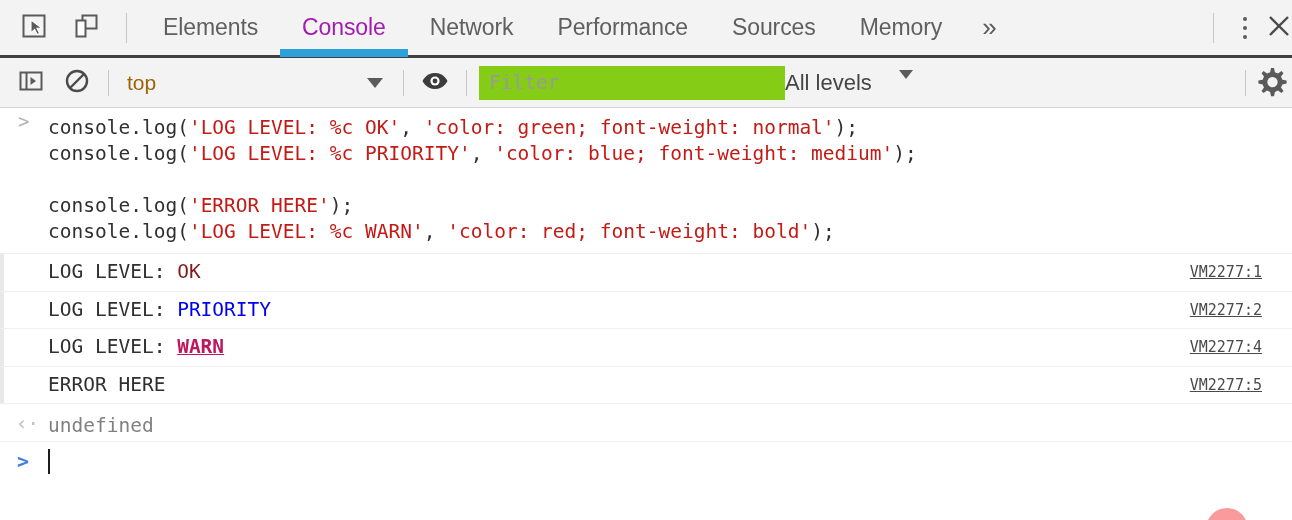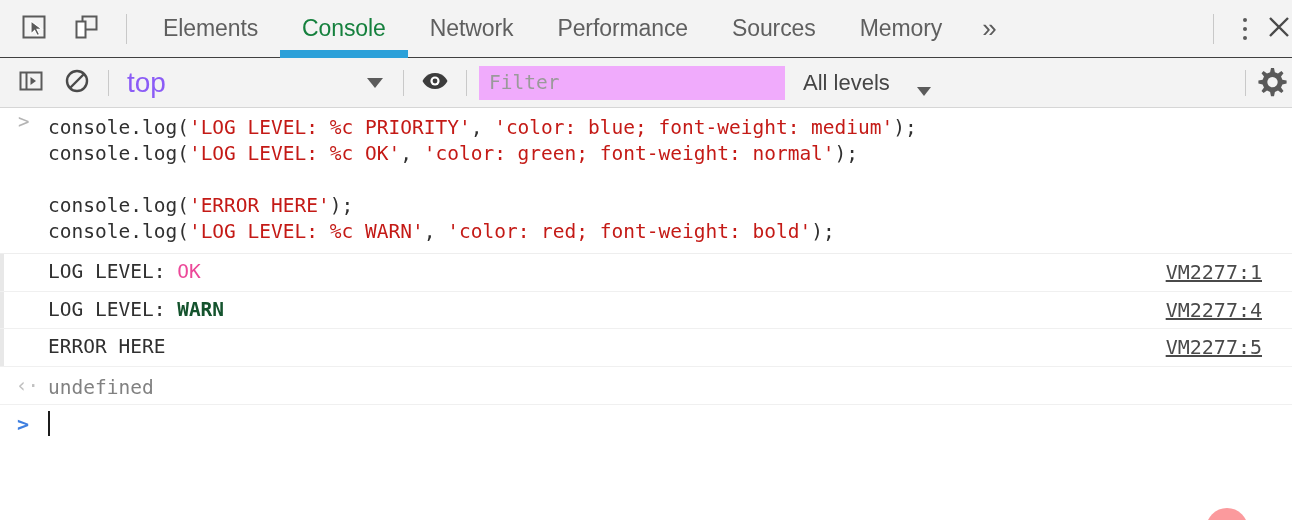--- a/index.html
+++ b/index.html
@@ -21,21 +21,21 @@
     height: 520px;
     box-sizing: border-box;
     background: #ffffff;
   }
 
   
   .tabbar {
     position: relative;
     height: 58px;
     background: #f3f3f3;
-    border-bottom: 1px solid #404040;
+    border-bottom: 3px solid #404040;
     display: flex;
     align-items: center;
     box-sizing: border-box;
   }
   .tb-iconbtn {
     width: 52px;
     height: 56px;
     display: flex;
     align-items: center;
     justify-content: center;
@@ -60,21 +60,21 @@
     position: relative;
     display: flex;
     align-items: center;
     padding: 0 22px;
     font-size: 23px;
     color: #5f5f5f;
     white-space: nowrap;
     letter-spacing: -0.1px;
   }
   .tab.active {
-    color: #15803d;
+    color: #a21caf;
   }
   .tab.active::after {
     content: "";
     position: absolute;
     left: 0;
     right: 0;
     bottom: 0;
     height: 8px;
     background: #2ba0d9;
   }
@@ -143,52 +143,51 @@
   .context-select {
     display: flex;
     align-items: center;
     height: 48px;
     width: 278px;
     flex: 0 0 auto;
     padding-left: 10px;
     box-sizing: border-box;
   }
   .context-label {
-    font-size: 28px;
-    color: #8b5cf6;
+    font-size: 21px;
+    color: #a16207;
     flex: 1 1 auto;
   }
   .caret {
     width: 0; height: 0;
     border-left: 8px solid transparent;
     border-right: 8px solid transparent;
     border-top: 10px solid #5b5b5b;
     margin-right: 12px;
     flex: 0 0 auto;
   }
   .filter-input {
     width: 306px;
     height: 34px;
-    background: #f0abfc;
+    background: #84cc16;
     border: none;
     outline: none;
     font-family: "Liberation Sans", sans-serif;
     font-size: 21px;
     color: #333;
     padding: 0 10px;
     box-sizing: border-box;
     flex: 0 0 auto;
     margin-left: 4px;
   }
   .filter-input::placeholder { color: #9a9a9a; }
   .levels {
     display: flex;
-    align-items: flex-end;
+    align-items: flex-start;
     gap: 27px;
-    margin-left: 18px;
     flex: 0 0 auto;
   }
   .levels-label {
     font-size: 22px;
     color: #454545;
   }
   .caret-sm {
     width: 0; height: 0;
     border-left: 7px solid transparent;
     border-right: 7px solid transparent;
@@ -263,29 +262,29 @@
     background: #e8e8e8;
   }
   .log-msg {
     white-space: pre;
     color: #303030;
     flex: 1 1 auto;
     min-width: 0;
   }
   .log-src {
     font-family: "DejaVu Sans Mono", monospace;
-    font-size: 20px;
+    font-size: 15px;
     color: #4a4a4a;
     text-decoration: underline;
     white-space: nowrap;
     flex: 0 0 auto;
   }
-  .v-ok   { color: #ec4899; font-weight: normal; }
+  .v-ok   { color: #7f1d1d; font-weight: normal; }
   .v-pri  { color: #0000ee; font-weight: normal; }
-  .v-warn { color: #14532d; font-weight: bold; }
+  .v-warn { color: #be185d; font-weight: bold; text-decoration: underline; }
 
   
   .result-row {
     position: relative;
     display: flex;
     align-items: center;
     height: 38px;
     border-bottom: 1px solid #f0f0f0;
     box-sizing: border-box;
     padding-left: 48px;
@@ -469,36 +468,40 @@
         </svg>
       </span>
     </div>
   </div>
 
   <div class="console-body">
 
     <div class="cmd-group mono">
       <span class="prompt-arrow">&gt;</span>
 
+      <span class="cmd-line"><span>console.log(</span><span class="str">'LOG LEVEL: %c OK'</span><span>, </span><span class="str">'color: green; font-weight: normal'</span><span>);</span></span>
+
       <span class="cmd-line"><span>console.log(</span><span class="str">'LOG LEVEL: %c PRIORITY'</span><span>, </span><span class="str">'color: blue; font-weight: medium'</span><span>);</span></span>
-
-      <span class="cmd-line"><span>console.log(</span><span class="str">'LOG LEVEL: %c OK'</span><span>, </span><span class="str">'color: green; font-weight: normal'</span><span>);</span></span>
 
       <span class="cmd-line blank"></span>
 
       <span class="cmd-line"><span>console.log(</span><span class="str">'ERROR HERE'</span><span>);</span></span>
 
       <span class="cmd-line"><span>console.log(</span><span class="str">'LOG LEVEL: %c WARN'</span><span>, </span><span class="str">'color: red; font-weight: bold'</span><span>);</span></span>
     </div>
 
     <div class="log-row">
       <span class="log-msg mono"><span>LOG LEVEL: </span><span class="v-ok">OK</span></span>
       <a class="log-src" href="#">VM2277:1</a>
     </div>
 
+    <div class="log-row">
+      <span class="log-msg mono"><span>LOG LEVEL: </span><span class="v-pri">PRIORITY</span></span>
+      <a class="log-src" href="#">VM2277:2</a>
+    </div>
 
     <div class="log-row">
       <span class="log-msg mono"><span>LOG LEVEL: </span><span class="v-warn">WARN</span></span>
       <a class="log-src" href="#">VM2277:4</a>
     </div>
 
     <div class="log-row">
       <span class="log-msg mono"><span>ERROR HERE</span></span>
       <a class="log-src" href="#">VM2277:5</a>
     </div>

